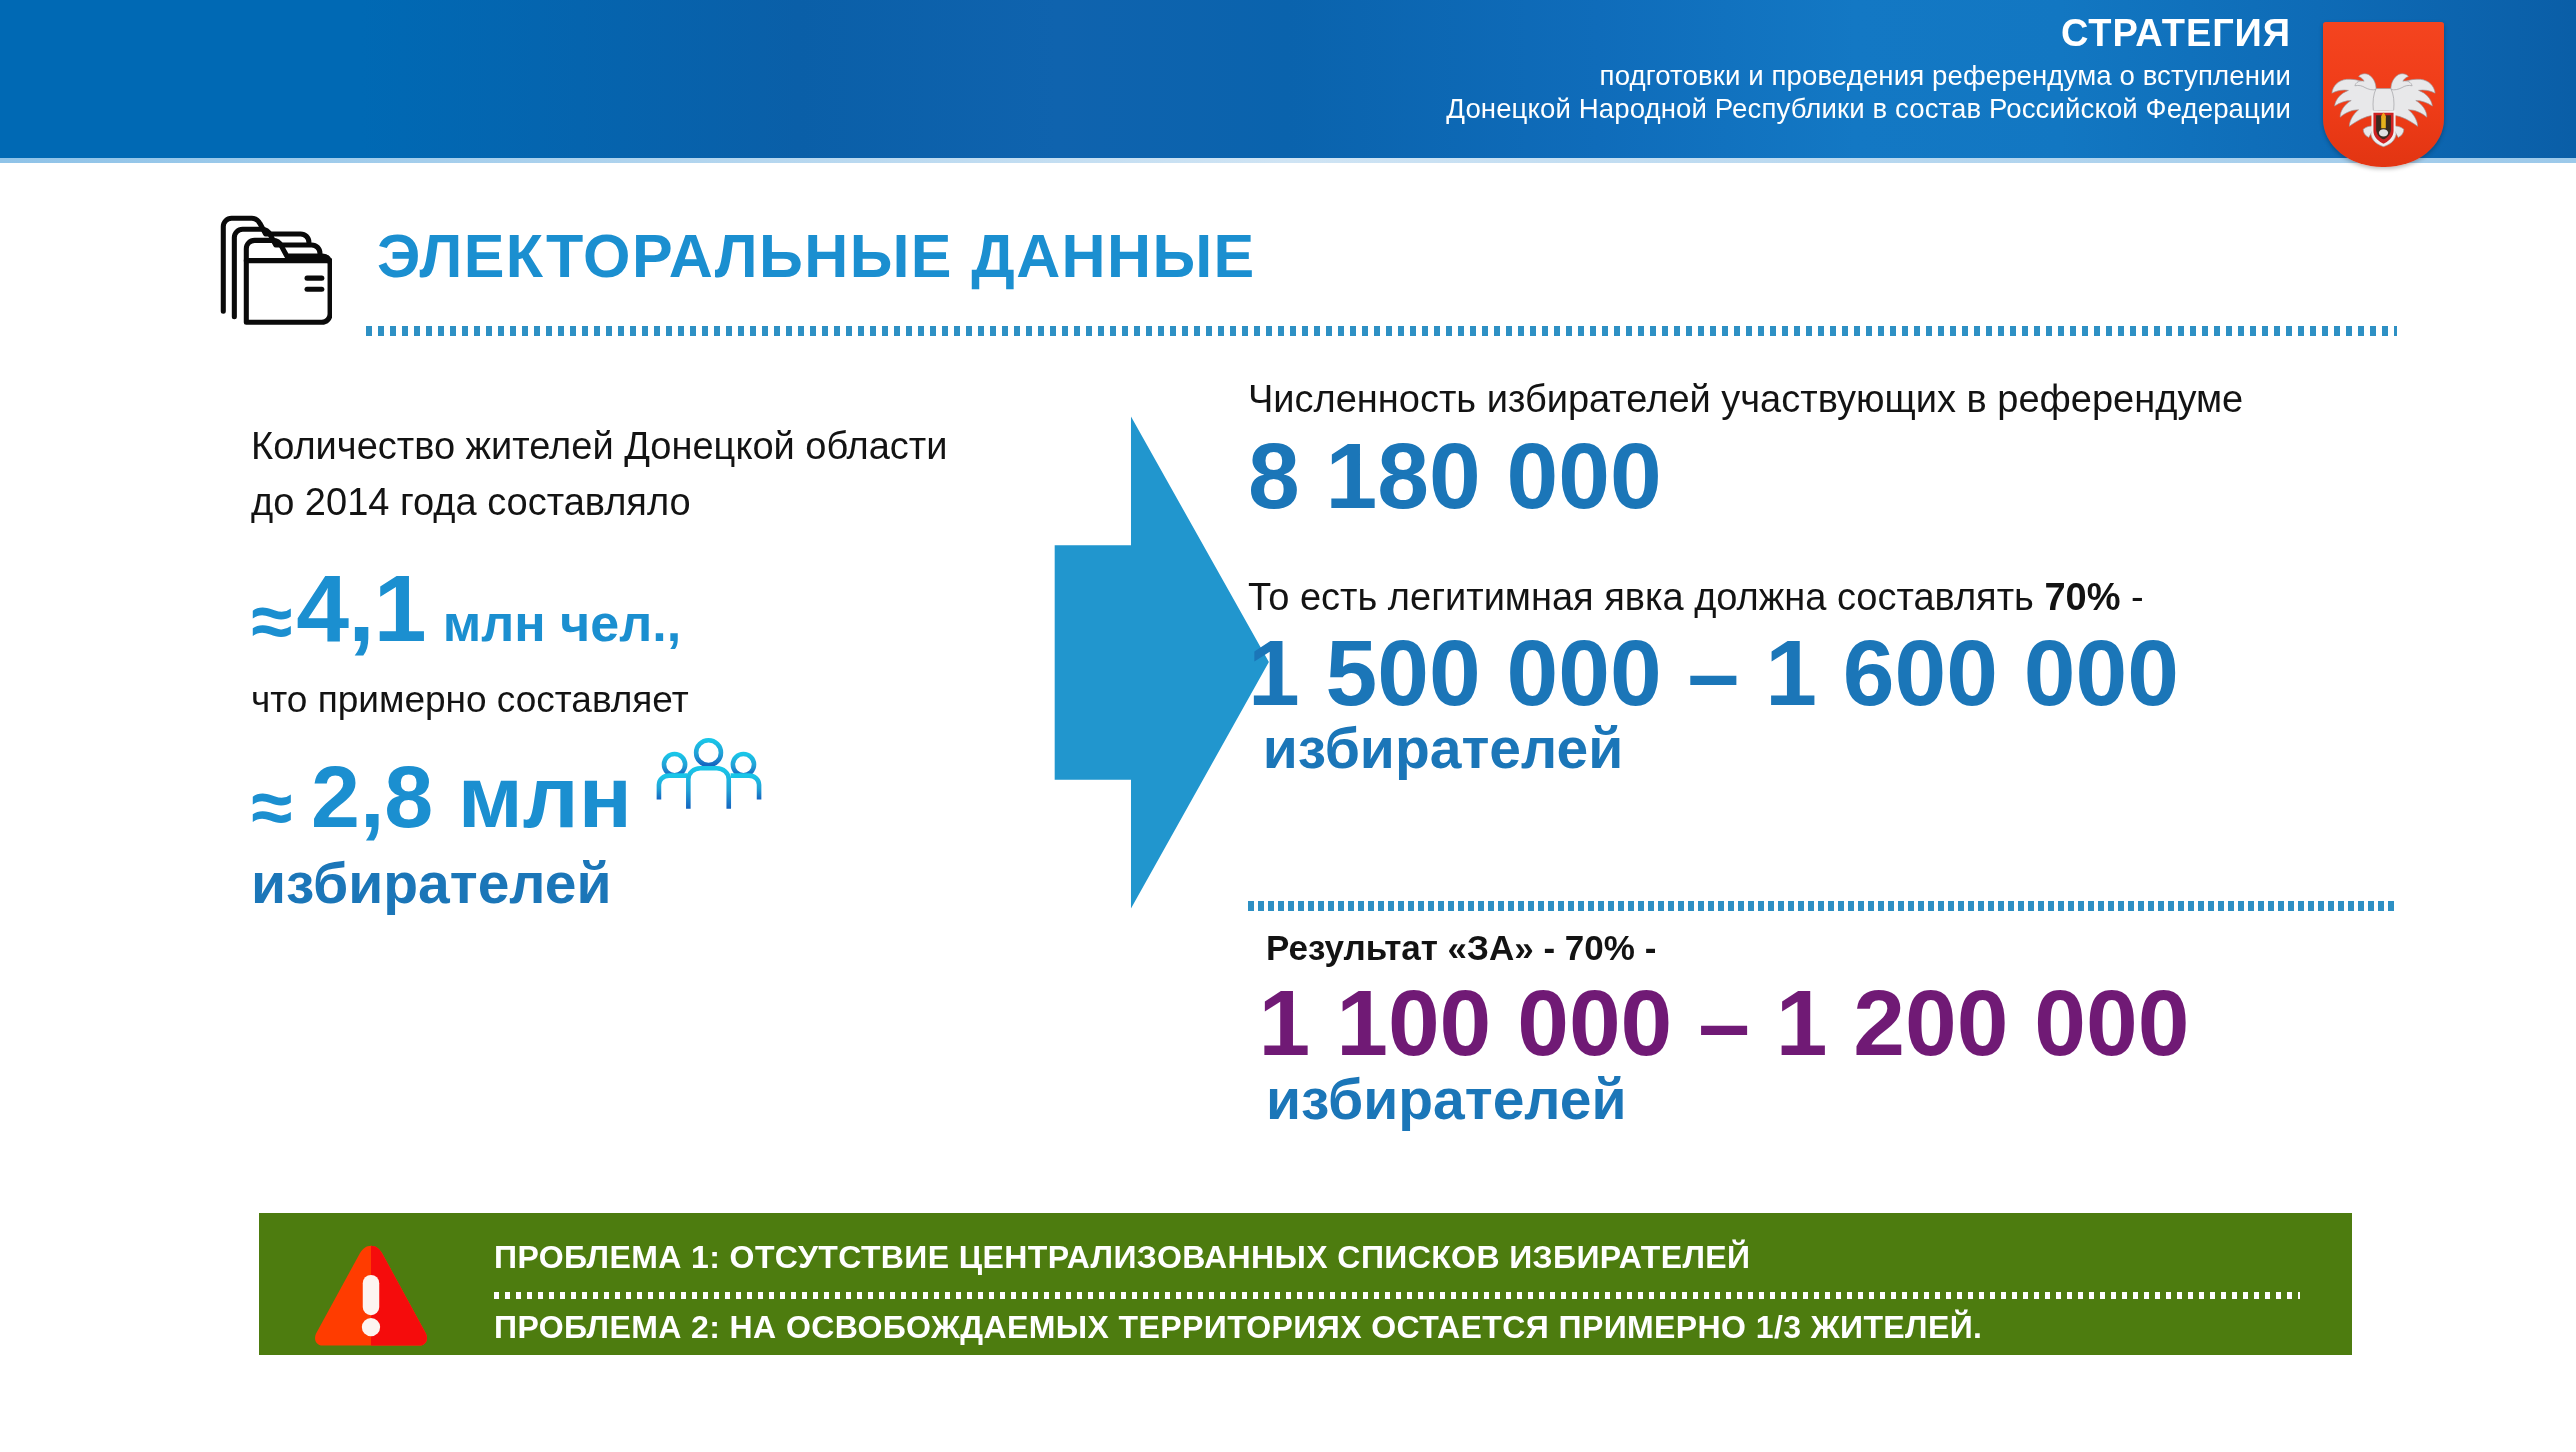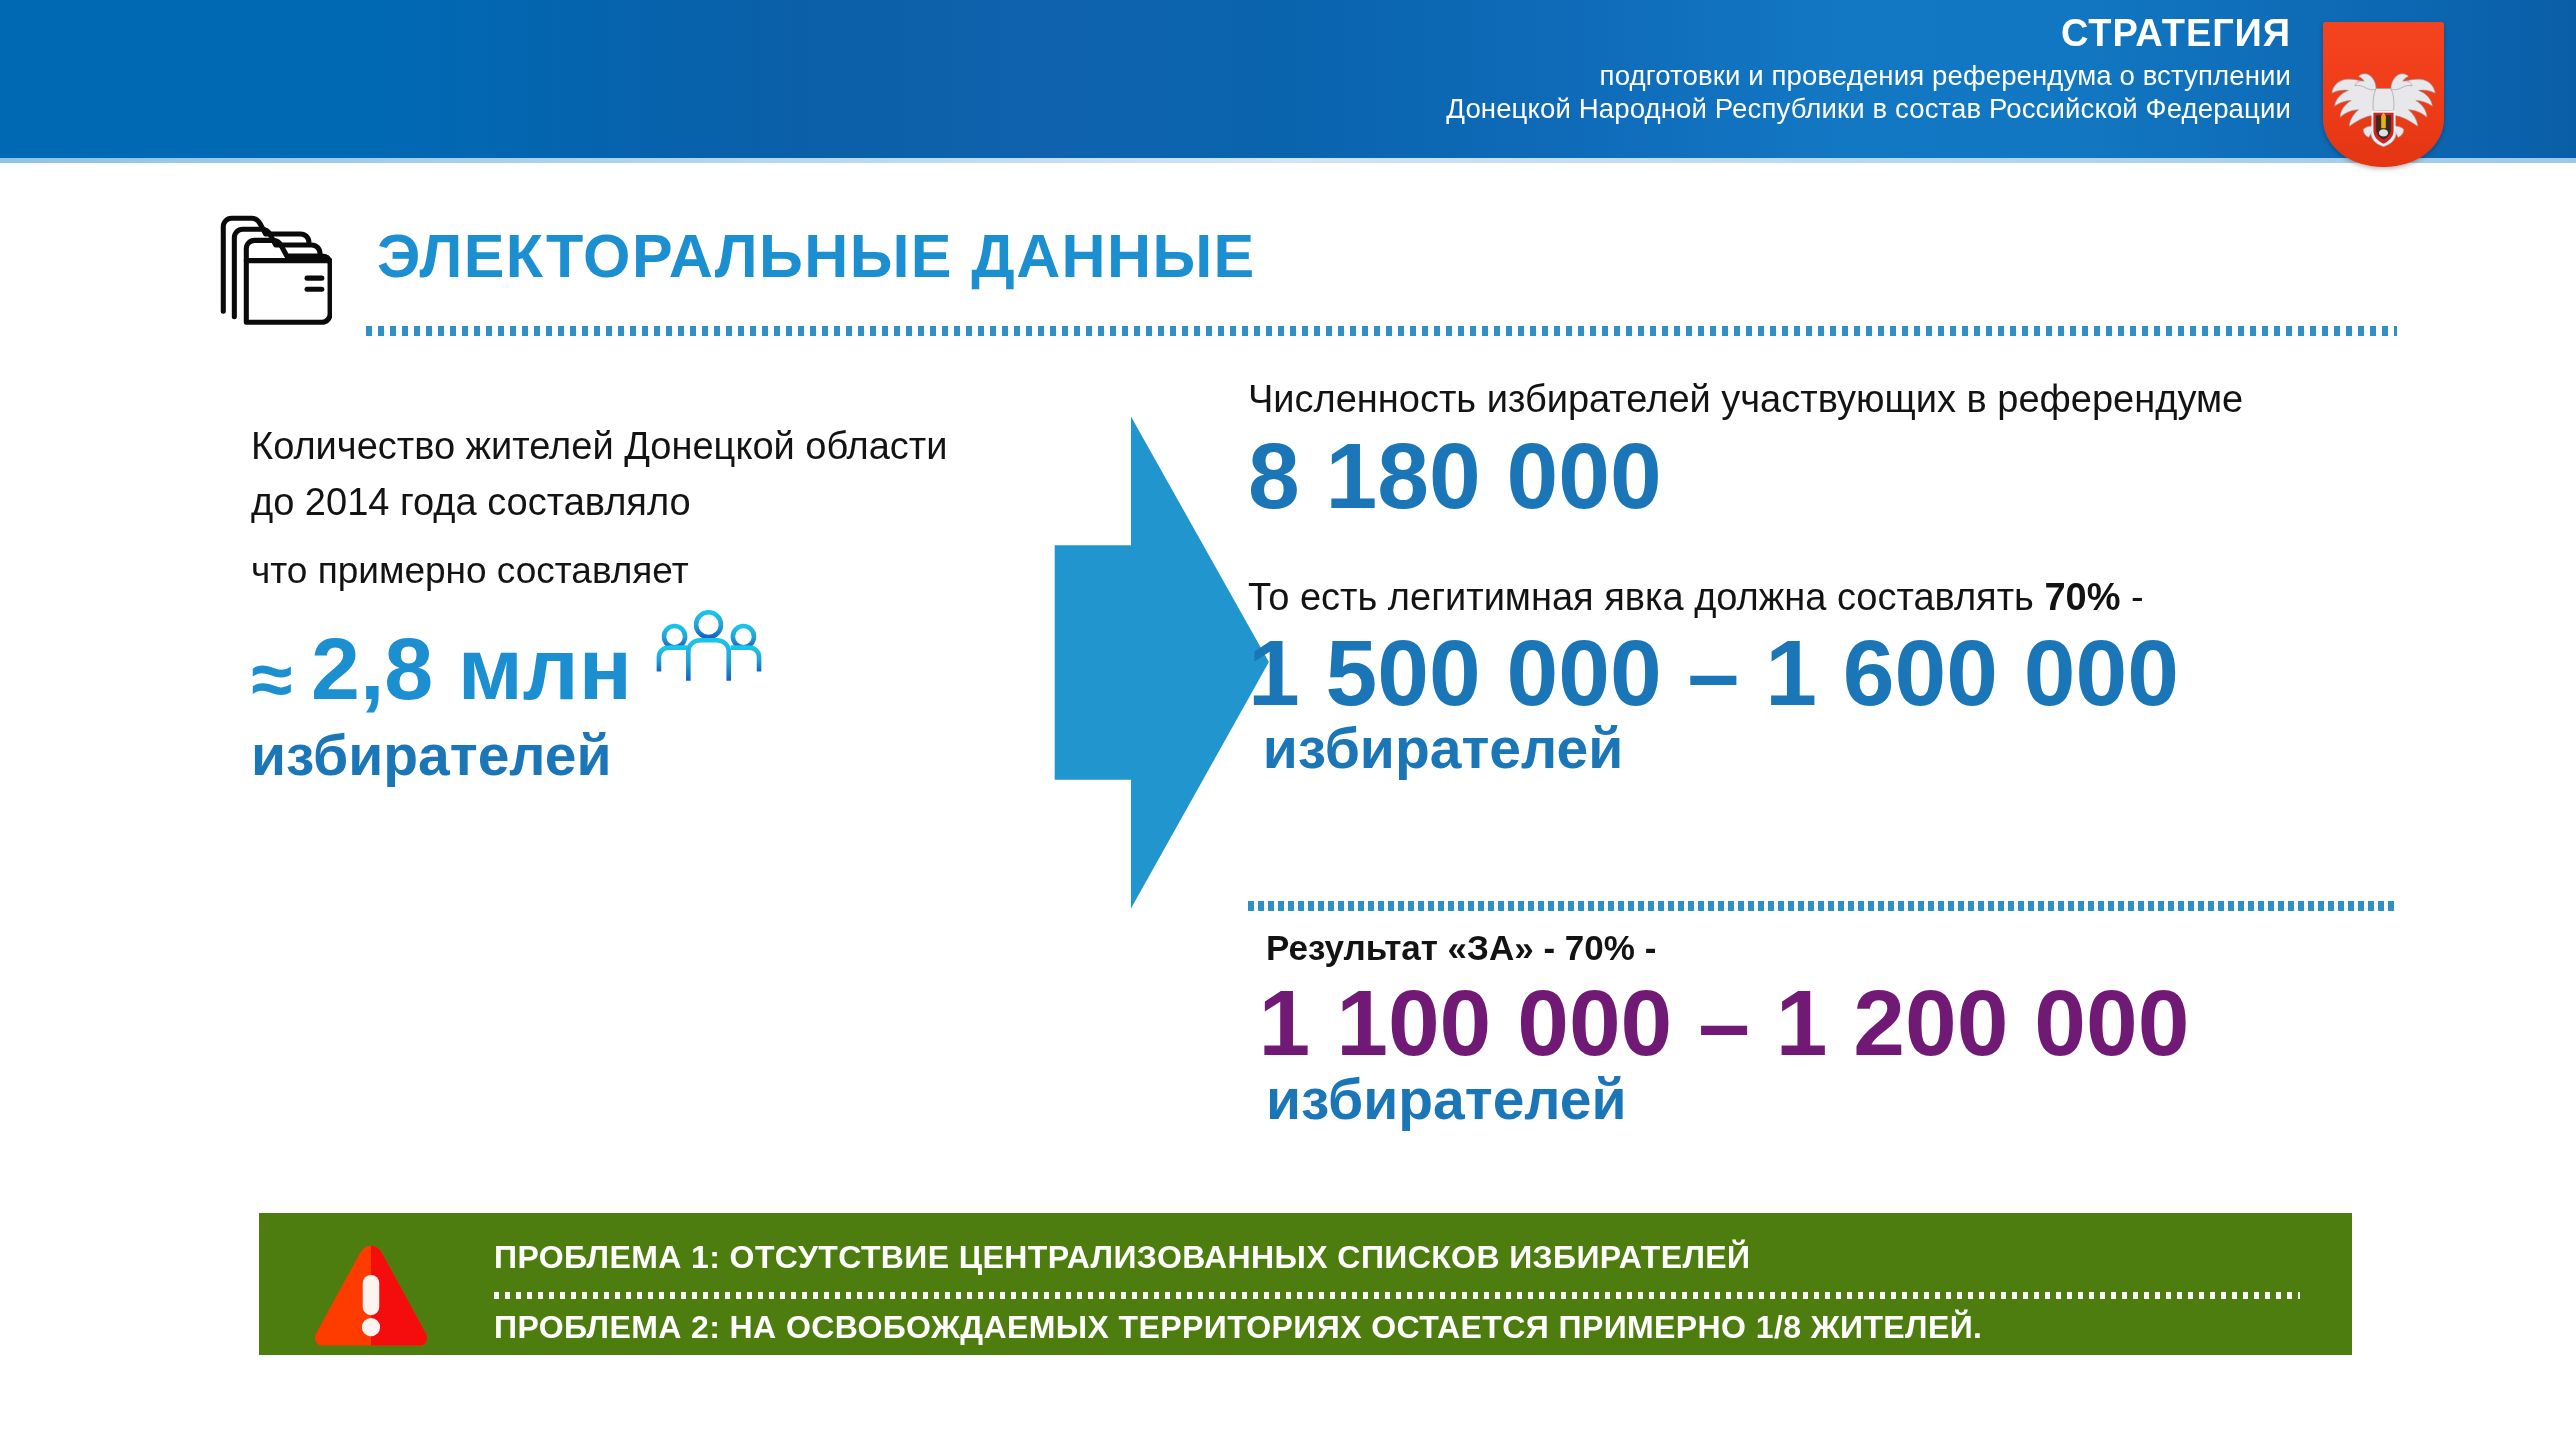--- a/index.html
+++ b/index.html
@@ -385,20 +385,25 @@
       <path d="M101 86 L117 86"></path>
     </g>
   </svg>
 
   <div class="section-title">ЭЛЕКТОРАЛЬНЫЕ ДАННЫЕ</div>
   <div class="title-rule"></div>
 
   <div class="left-col">
     <div class="lc-lead">Количество жителей Донецкой области до 2014 года составляло</div>
 
+    <div class="lc-big-row1">
+      <span class="approx">≈</span>
+      <span class="bignum">4,1</span>
+      <span class="bigunit">млн чел.,</span>
+    </div>
 
     <div class="lc-mid">что примерно составляет</div>
 
     <div class="lc-big-row2">
       <span class="approx">≈</span>
       <span class="bigunit2">2,8 млн</span>
       <svg class="people-icon" viewBox="0 0 135 112">
         <defs>
           <linearGradient id="pg" x1="0" y1="0" x2="0" y2="1">
             <stop offset="0%" stop-color="#19c6e8"></stop>
@@ -467,21 +472,21 @@
     <svg class="warn-icon" viewBox="0 0 128 118">
       <path d="M64 4 C69 4 73 7 76 12 L124 100 C127 106 124 113 117 113 L11 113 C4 113 1 106 4 100 L52 12 C55 7 59 4 64 4 Z" fill="#ff3c00"></path>
       <path d="M64 4 C69 4 73 7 76 12 L124 100 C127 106 124 113 117 113 L64 113 Z" fill="#f50c0c"></path>
       <rect x="55" y="36" width="18" height="44" rx="9" fill="#fdf4f0"></rect>
       <circle cx="64" cy="93" r="10" fill="#fdf4f0"></circle>
     </svg>
 
     <div class="banner-text-wrap">
       <div class="banner-line banner-line-1">ПРОБЛЕМА 1: ОТСУТСТВИЕ ЦЕНТРАЛИЗОВАННЫХ СПИСКОВ ИЗБИРАТЕЛЕЙ</div>
       <div class="banner-rule"></div>
-      <div class="banner-line banner-line-2">ПРОБЛЕМА 2:  НА ОСВОБОЖДАЕМЫХ ТЕРРИТОРИЯХ ОСТАЕТСЯ  ПРИМЕРНО 1/8 ЖИТЕЛЕЙ.</div>
+      <div class="banner-line banner-line-2">ПРОБЛЕМА 2:  НА ОСВОБОЖДАЕМЫХ ТЕРРИТОРИЯХ ОСТАЕТСЯ  ПРИМЕРНО 1/3 ЖИТЕЛЕЙ.</div>
     </div>
   </div>
 
   <svg class="page-badge" viewBox="0 0 200 160">
     <path d="M58 160 C40 140 34 112 44 86 C56 54 86 34 122 30 C150 27 178 36 200 54 L200 160 Z" fill="#231f20"></path>
     <path d="M86 160 C74 144 72 124 80 106 C90 84 112 70 138 68 C160 66 182 73 200 86 L200 160 Z" fill="#1a6ec9"></path>
     <path d="M126 160 C120 150 120 138 126 128 C134 114 150 106 168 106 C180 106 192 110 200 117 L200 160 Z" fill="#f4421f"></path>
   </svg>
   <div class="page-badge-num">3</div>
 

